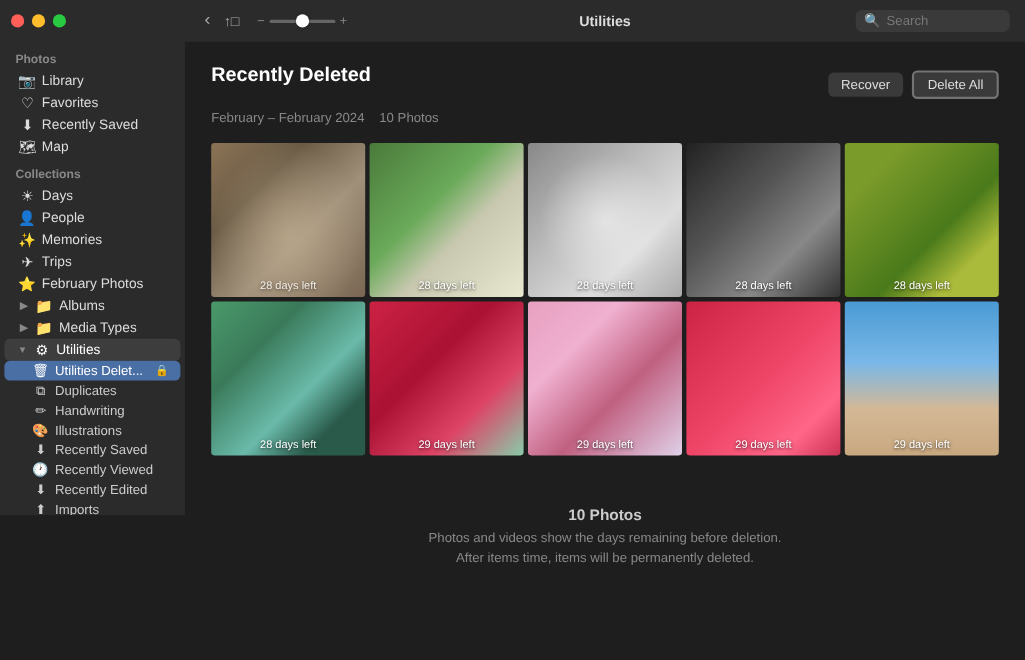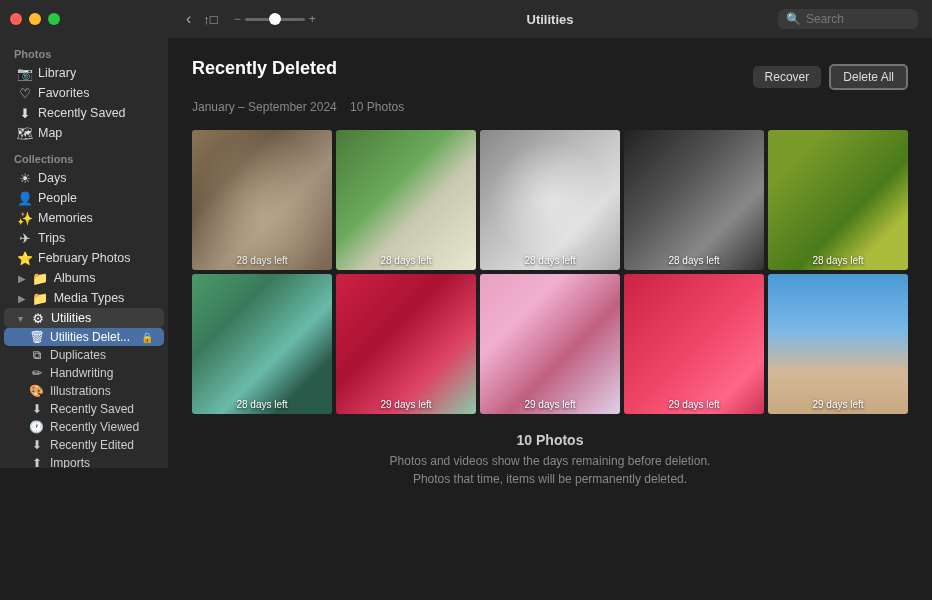--- a/index.html
+++ b/index.html
@@ -248,21 +248,21 @@
       font-size: 12px;
       color: #888;
       margin-bottom: 16px;
     }
 
     
     .photo-grid {
       display: grid;
       grid-template-columns: repeat(5, 1fr);
       gap: 4px;
-      margin-bottom: 8px;
+      margin-bottom: 36px;
     }
     .photo-cell {
       position: relative;
       aspect-ratio: 1;
       background: #333;
       border-radius: 3px;
       overflow: hidden;
     }
     .photo-cell .days-left {
       position: absolute;
@@ -446,21 +446,21 @@
   <div class="content">
     <div class="page-header">
       <h1 class="page-title">Recently Deleted</h1>
       <div class="page-actions">
         <button class="btn-recover">Recover</button>
         <button class="btn-delete-all">Delete All</button>
       </div>
     </div>
 
     <div class="page-meta">
-      <span>January – September 2024</span>
+      <span>February – February 2024</span>
       &nbsp;&nbsp;
       <span>10 Photos</span>
     </div>
 
     <div class="photo-grid">
       <div class="photo-cell photo-dog1">
         <span class="days-left">28 days left</span>
       </div>
       <div class="photo-cell photo-dog2">
         <span class="days-left">28 days left</span>
@@ -488,17 +488,17 @@
       </div>
       <div class="photo-cell photo-beach">
         <span class="days-left">29 days left</span>
       </div>
     </div>
 
     <div class="footer-info">
       <div class="footer-count">10 Photos</div>
       <div class="footer-desc">
         <span>Photos and videos show the days remaining before deletion.</span><br>
-        <span>Photos that time, items will be permanently deleted.</span>
+        <span>After items time, items will be permanently deleted.</span>
       </div>
     </div>
   </div>
 </div>
 
 </body></html>

